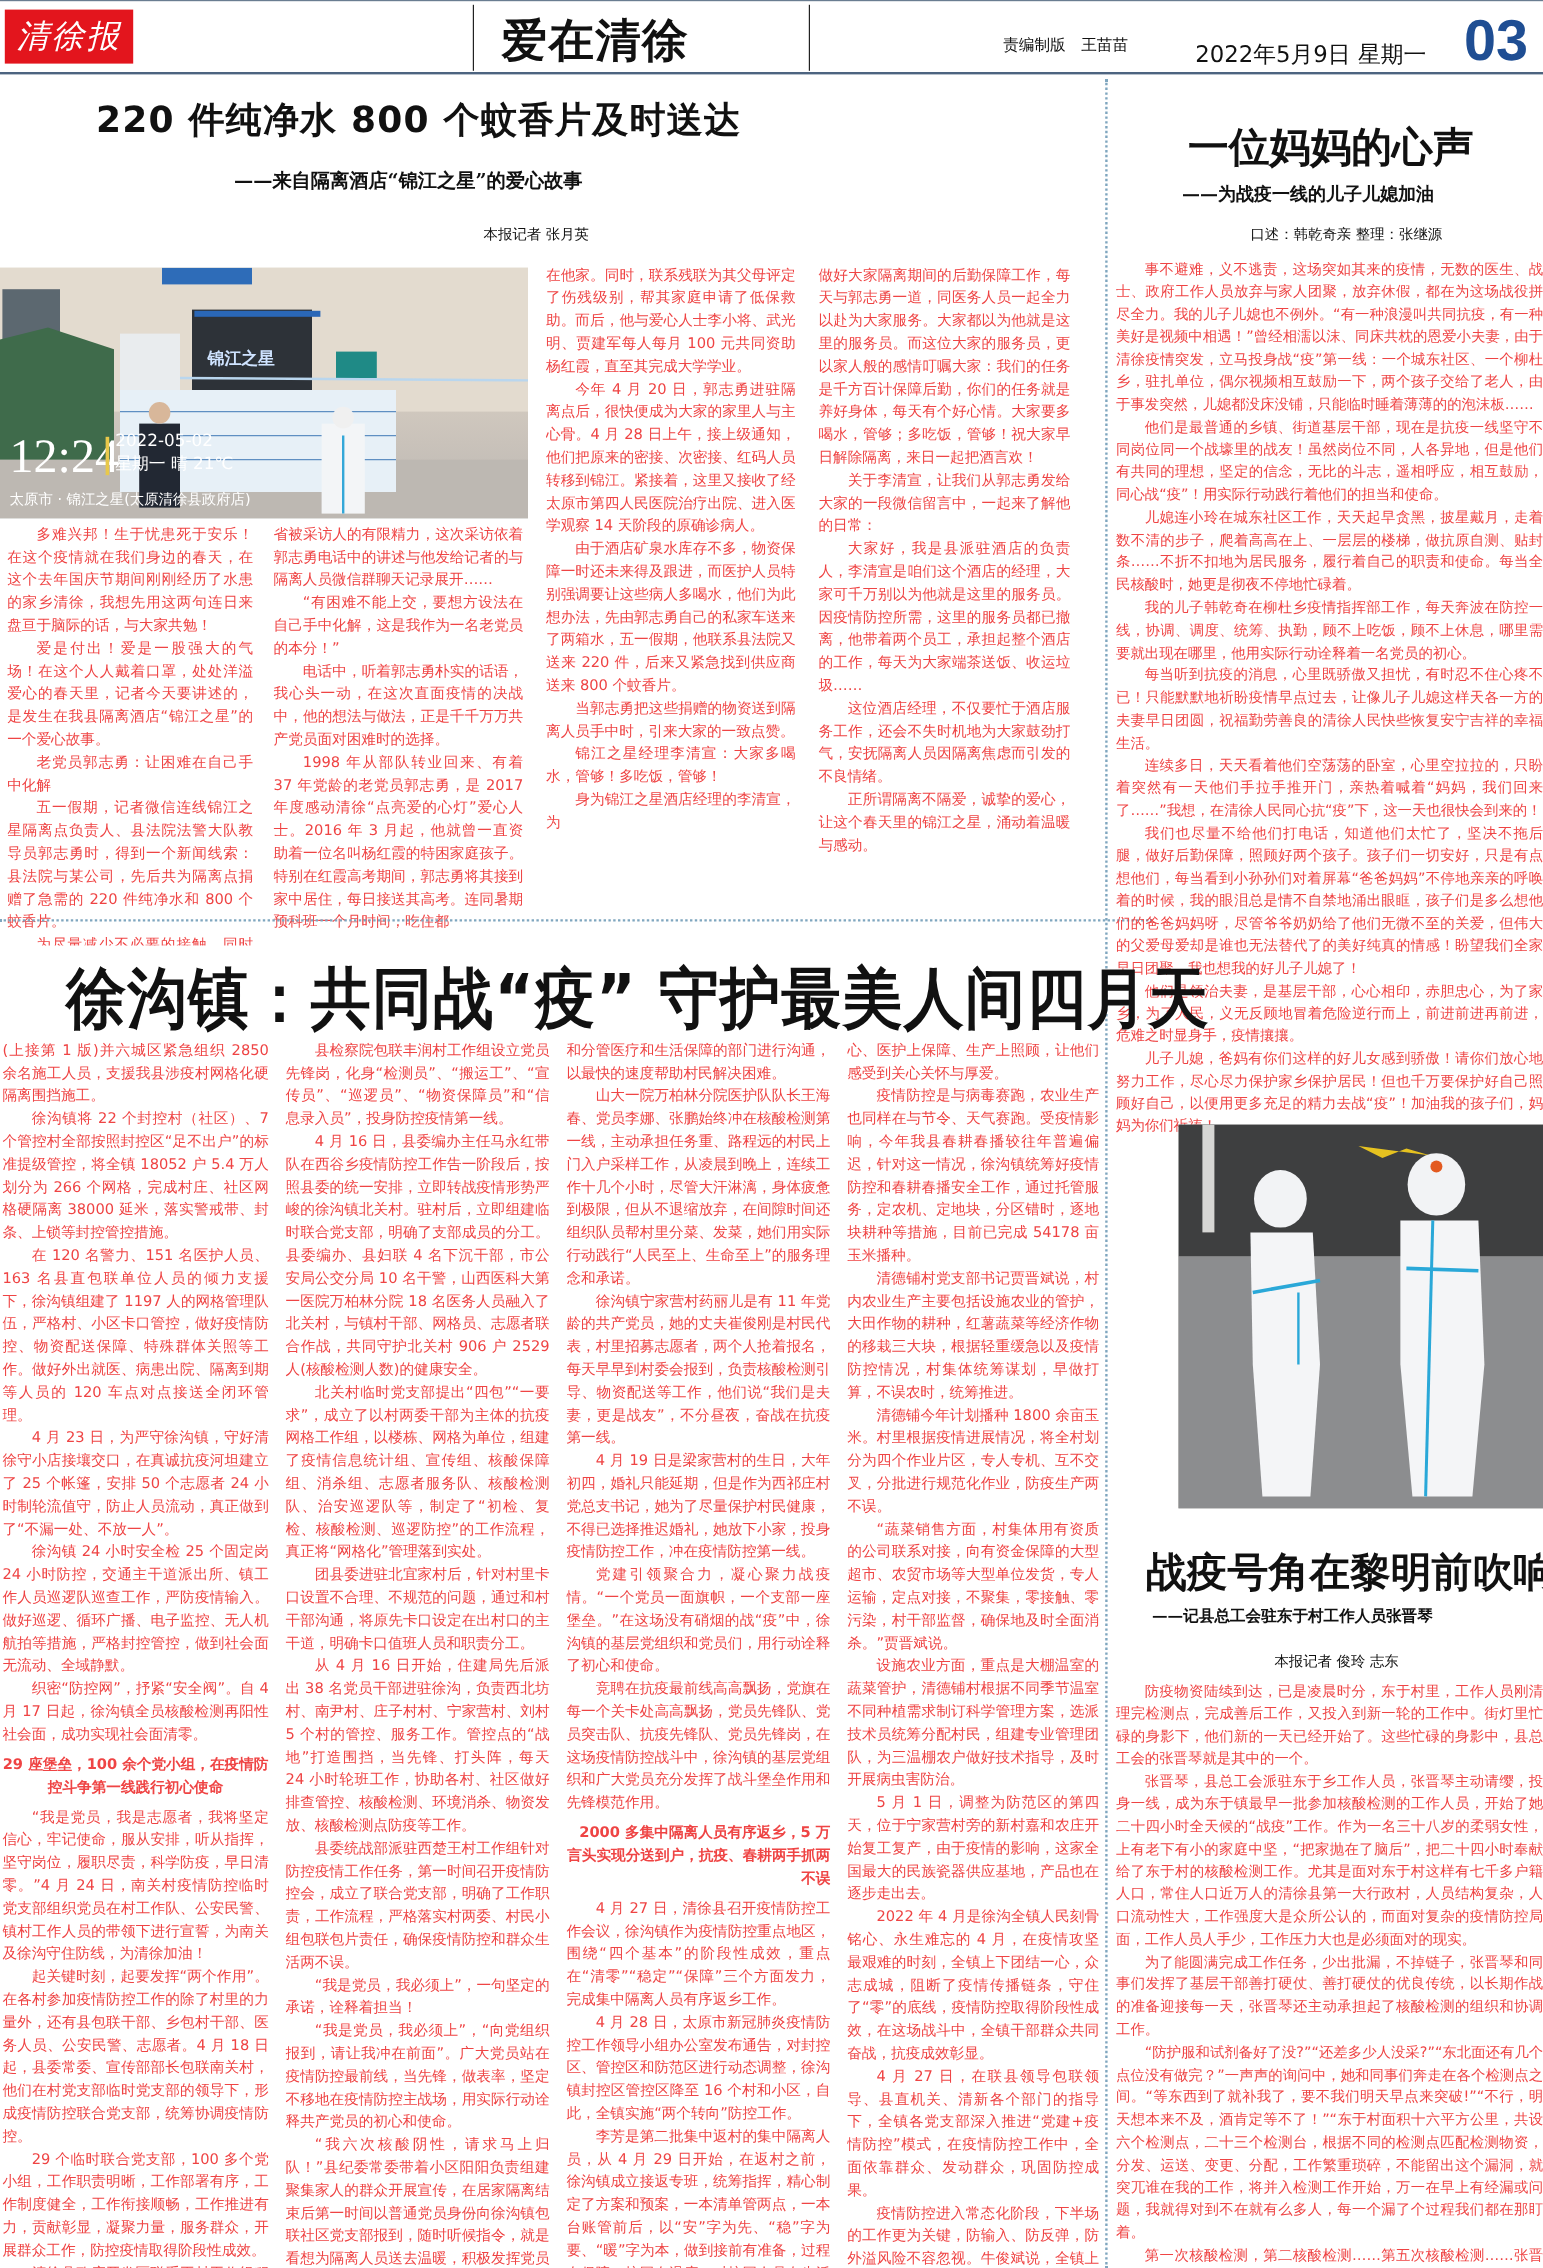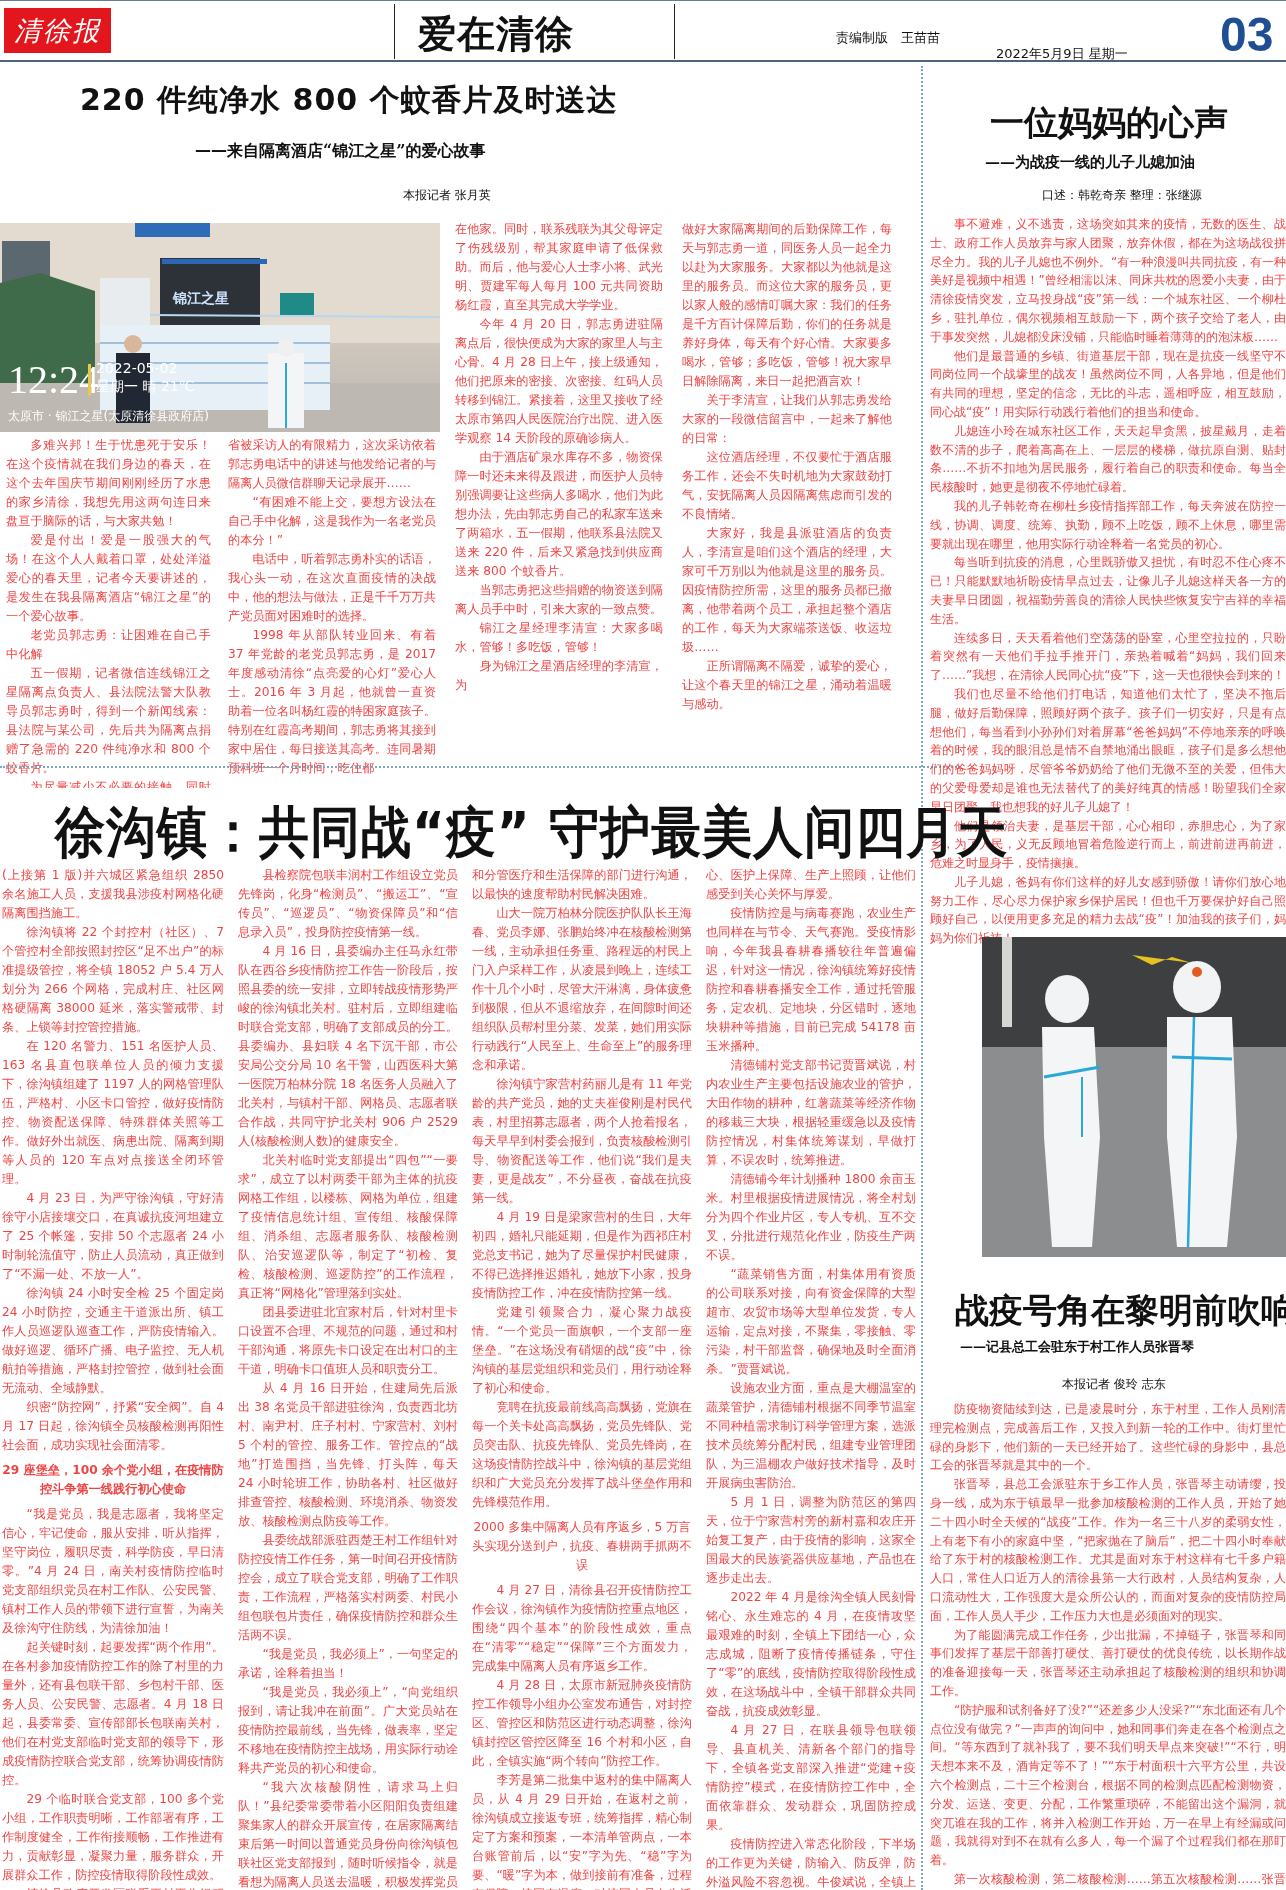--- a/index.html
+++ b/index.html
@@ -2,21 +2,21 @@
 <html><head>
 <meta charset="utf-8">
 <style>
 *{box-sizing:border-box;margin:0;padding:0}
 body{width:1286px;height:1890px;background:#fff;font-family:"DejaVu Sans",sans-serif;color:#111;position:relative;overflow:hidden}
 .masthead{position:absolute;left:0;top:0;width:1286px;height:62px;border-top:1px solid #6a7d91;border-bottom:2px solid #4d6480}
 .logo{position:absolute;left:4px;top:7px;width:107px;height:45px;background:#e3151d;color:#fff;font-family:"DejaVu Serif",serif;font-style:italic;font-size:27px;line-height:45px;text-align:center;letter-spacing:2px}
 .vline{position:absolute;top:3px;width:1px;height:55px;background:#222}
 .section{position:absolute;left:418px;top:8px;font-size:38px;font-weight:bold;letter-spacing:1px}
 .editor{position:absolute;left:836px;top:28px;font-size:13px}
-.dateline{position:absolute;left:996px;top:44px;font-size:13px}
+.dateline{position:absolute;left:996px;top:32px;font-size:19px}
 .pageno{position:absolute;left:1220px;top:6px;font-size:48px;font-weight:bold;color:#1f4e93;font-family:"Liberation Sans",sans-serif}
 .title{position:absolute;font-weight:bold;white-space:nowrap}
 .sub{position:absolute;font-family:"DejaVu Serif",serif;font-weight:bold;white-space:nowrap}
 .byline{position:absolute;font-size:12px;white-space:nowrap}
 .col{position:absolute;font-size:12.2px;line-height:19px;text-align:justify;overflow:hidden;color:#ef4444}
 .col p{text-indent:2em}
 .photo{position:absolute;overflow:hidden}
 .dots-h{position:absolute;left:0;height:0;border-top:2px dotted #7fa6bf}
 .dots-v{position:absolute;width:0;border-left:2px dotted #7fa6bf}
 .ts-time{position:absolute;left:8px;top:356px;font-size:40px;color:#fff;font-family:Liberation Serif, serif}
@@ -91,22 +91,22 @@
   <p style="text-indent:0">在他家。同时，联系残联为其父母评定了伤残级别，帮其家庭申请了低保救助。而后，他与爱心人士李小将、武光明、贾建军每人每月 100 元共同资助杨红霞，直至其完成大学学业。</p>
   <p>今年 4 月 20 日，郭志勇进驻隔离点后，很快便成为大家的家里人与主心骨。4 月 28 日上午，接上级通知，他们把原来的密接、次密接、红码人员转移到锦江。紧接着，这里又接收了经太原市第四人民医院治疗出院、进入医学观察 14 天阶段的原确诊病人。</p>
   <p>由于酒店矿泉水库存不多，物资保障一时还未来得及跟进，而医护人员特别强调要让这些病人多喝水，他们为此想办法，先由郭志勇自己的私家车送来了两箱水，五一假期，他联系县法院又送来 220 件，后来又紧急找到供应商送来 800 个蚊香片。</p>
   <p>当郭志勇把这些捐赠的物资送到隔离人员手中时，引来大家的一致点赞。</p>
   <p>锦江之星经理李清宣：大家多喝水，管够！多吃饭，管够！</p>
   <p>身为锦江之星酒店经理的李清宣，为</p>
 </div>
 <div class="col" style="left:682px;top:220px;width:210px;height:568px">
   <p style="text-indent:0">做好大家隔离期间的后勤保障工作，每天与郭志勇一道，同医务人员一起全力以赴为大家服务。大家都以为他就是这里的服务员。而这位大家的服务员，更以家人般的感情叮嘱大家：我们的任务是千方百计保障后勤，你们的任务就是养好身体，每天有个好心情。大家要多喝水，管够；多吃饭，管够！祝大家早日解除隔离，来日一起把酒言欢！</p>
   <p>关于李清宣，让我们从郭志勇发给大家的一段微信留言中，一起来了解他的日常：</p>
+  <p>大家好，我是县派驻酒店的负责人，李清宣是咱们这个酒店的经理，大家可千万别以为他就是这里的服务员。因疫情防控所需，这里的服务员都已撤离，他带着两个员工，承担起整个酒店的工作，每天为大家端茶送饭、收运垃圾……</p>
   <p>这位酒店经理，不仅要忙于酒店服务工作，还会不失时机地为大家鼓劲打气，安抚隔离人员因隔离焦虑而引发的不良情绪。</p>
-  <p>大家好，我是县派驻酒店的负责人，李清宣是咱们这个酒店的经理，大家可千万别以为他就是这里的服务员。因疫情防控所需，这里的服务员都已撤离，他带着两个员工，承担起整个酒店的工作，每天为大家端茶送饭、收运垃圾……</p>
   <p>正所谓隔离不隔爱，诚挚的爱心，让这个春天里的锦江之星，涌动着温暖与感动。</p>
 </div>
 
 <div class="dots-h" style="top:766px;width:960px"></div>
 <div class="dots-v" style="left:921px;top:66px;height:1824px"></div>
 
 <div class="title" style="left:990px;top:100px;font-size:34px;font-family:'DejaVu Serif',serif">一位妈妈的心声</div>
 <div class="sub" style="left:985px;top:153px;font-size:15px">——为战疫一线的儿子儿媳加油</div>
 <div class="byline" style="left:1042px;top:187px">口述：韩乾奇亲 整理：张继源</div>
 <div class="col" style="left:930px;top:215px;width:356px;height:805px;font-size:12px;line-height:18.8px">
@@ -183,21 +183,21 @@
   <p>“我六次核酸阴性，请求马上归队！”县纪委常委带着小区阳阳负责组建聚集家人的群众开展宣传，在居家隔离结束后第一时间以普通党员身份向徐沟镇包联社区党支部报到，随时听候指令，就是看想为隔离人员送去温暖，积极发挥党员先锋模范作用。</p>
 
 </div>
 <div class="col" style="left:472px;top:866px;width:220px;height:1024px">
   <p style="text-indent:0">和分管医疗和生活保障的部门进行沟通，以最快的速度帮助村民解决困难。</p>
   <p>山大一院万柏林分院医护队队长王海春、党员李娜、张鹏始终冲在核酸检测第一线，主动承担任务重、路程远的村民上门入户采样工作，从凌晨到晚上，连续工作十几个小时，尽管大汗淋漓，身体疲惫到极限，但从不退缩放弃，在间隙时间还组织队员帮村里分菜、发菜，她们用实际行动践行“人民至上、生命至上”的服务理念和承诺。</p>
   <p>徐沟镇宁家营村药丽儿是有 11 年党龄的共产党员，她的丈夫崔俊刚是村民代表，村里招募志愿者，两个人抢着报名，每天早早到村委会报到，负责核酸检测引导、物资配送等工作，他们说“我们是夫妻，更是战友”，不分昼夜，奋战在抗疫第一线。</p>
   <p>4 月 19 日是梁家营村的生日，大年初四，婚礼只能延期，但是作为西祁庄村党总支书记，她为了尽量保护村民健康，不得已选择推迟婚礼，她放下小家，投身疫情防控工作，冲在疫情防控第一线。</p>
   <p>党建引领聚合力，凝心聚力战疫情。“一个党员一面旗帜，一个支部一座堡垒。”在这场没有硝烟的战“疫”中，徐沟镇的基层党组织和党员们，用行动诠释了初心和使命。</p>
   <p>竞聘在抗疫最前线高高飘扬，党旗在每一个关卡处高高飘扬，党员先锋队、党员突击队、抗疫先锋队、党员先锋岗，在这场疫情防控战斗中，徐沟镇的基层党组织和广大党员充分发挥了战斗堡垒作用和先锋模范作用。</p>
-  <p style="text-align:center;text-indent:0;font-weight:normal;margin:6px 0">2000 多集中隔离人员有序返乡，5 万言头实现分送到户，抗疫、春耕两手抓两不误</p>
+  <p style="text-align:right;text-indent:0;font-weight:bold;margin:6px 0">2000 多集中隔离人员有序返乡，5 万言头实现分送到户，抗疫、春耕两手抓两不误</p>
   <p>4 月 27 日，清徐县召开疫情防控工作会议，徐沟镇作为疫情防控重点地区，围绕“四个基本”的阶段性成效，重点在“清零”“稳定”“保障”三个方面发力，完成集中隔离人员有序返乡工作。</p>
   <p>4 月 28 日，太原市新冠肺炎疫情防控工作领导小组办公室发布通告，对封控区、管控区和防范区进行动态调整，徐沟镇封控区管控区降至 16 个村和小区，自此，全镇实施“两个转向”防控工作。</p>
   <p>李芳是第二批集中返村的集中隔离人员，从 4 月 29 日开始，在返村之前，徐沟镇成立接返专班，统筹指挥，精心制定了方案和预案，一本清单管两点，一本台账管前后，以“安”字为先、“稳”字为要、“暖”字为本，做到接前有准备，过程有保障，接回有温度，对接回人员在生活上关心、医护上保障、生产上照顾，让他们感受到关心关怀与厚爱。</p>
 
 </div>
 <div class="col" style="left:706px;top:866px;width:210px;height:1024px">
   <p style="text-indent:0">心、医护上保障、生产上照顾，让他们感受到关心关怀与厚爱。</p>
   <p>疫情防控是与病毒赛跑，农业生产也同样在与节令、天气赛跑。受疫情影响，今年我县春耕春播较往年普遍偏迟，针对这一情况，徐沟镇统筹好疫情防控和春耕春播安全工作，通过托管服务，定农机、定地块，分区错时，逐地块耕种等措施，目前已完成 54178 亩玉米播种。</p>
   <p>清德铺村党支部书记贾晋斌说，村内农业生产主要包括设施农业的管护，大田作物的耕种，红薯蔬菜等经济作物的移栽三大块，根据轻重缓急以及疫情防控情况，村集体统筹谋划，早做打算，不误农时，统筹推进。</p>
   <p>清德铺今年计划播种 1800 余亩玉米。村里根据疫情进展情况，将全村划分为四个作业片区，专人专机、互不交叉，分批进行规范化作业，防疫生产两不误。</p>

